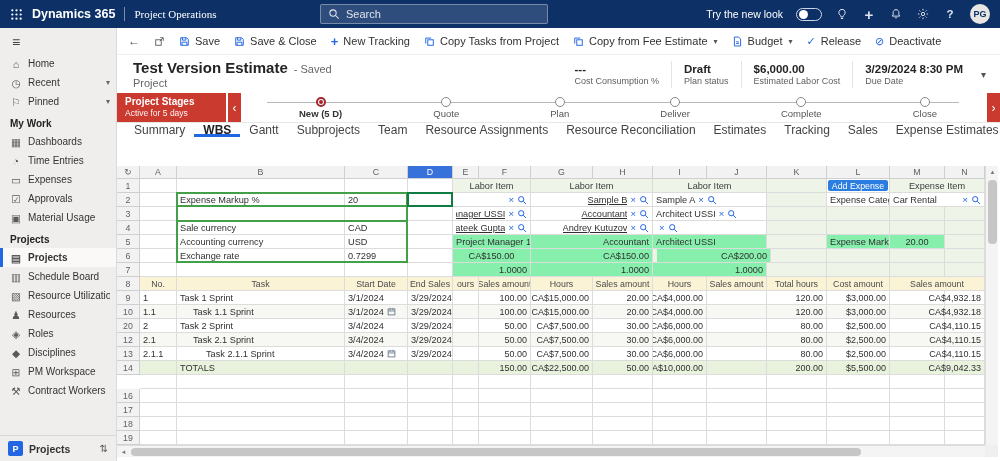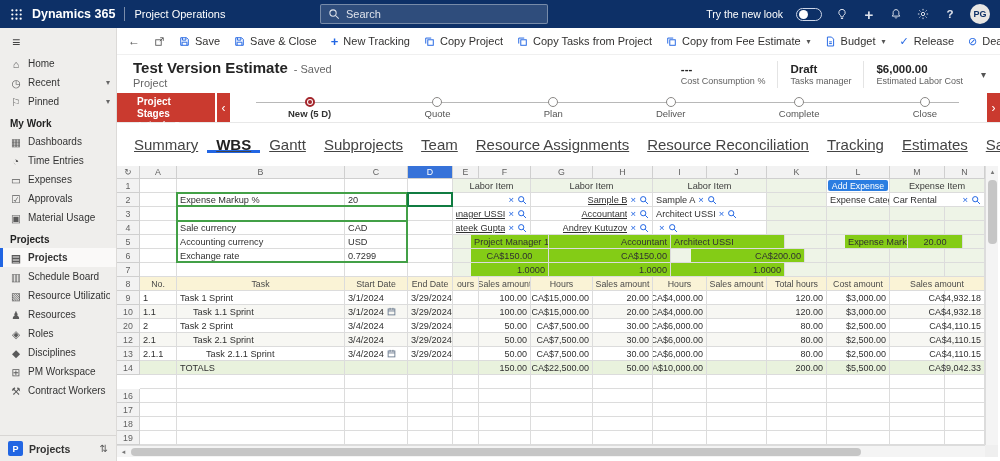--- a/index.html
+++ b/index.html
@@ -4,21 +4,21 @@
 <style>
   html,body{margin:0;padding:0;background:#777;}
   *{box-sizing:border-box;}
   .screen{width:1000px;height:461px;position:relative;overflow:hidden;background:#fff;
     font-family:"Liberation Sans",sans-serif;-webkit-font-smoothing:antialiased;}
   
   .topbar{height:28px;background:#0d3067;color:#fff;display:flex;align-items:center;padding:0 10px;gap:9px;position:relative;}
   .tb-waffle{display:flex;align-items:center;cursor:pointer;}
   .brand{font-weight:bold;font-size:12.5px;white-space:nowrap;cursor:pointer;}
   .tb-div{width:1px;height:14px;background:rgba(255,255,255,.45);}
-  .tb-app{font-size:11px;white-space:nowrap;cursor:pointer;}
+  .tb-app{font-size:11px;white-space:nowrap;cursor:pointer;font-family:Liberation Serif, serif;}
   .tb-search{position:absolute;left:320px;top:4px;width:228px;height:20px;background:rgba(255,255,255,.14);
     border:1px solid rgba(255,255,255,.35);border-radius:2px;display:flex;align-items:center;gap:6px;
     padding:0 7px;font-size:11px;color:#dfe3ec;cursor:text;}
   .tb-right{margin-left:auto;display:flex;align-items:center;gap:13px;}
   .tb-newlook{font-size:10.5px;white-space:nowrap;}
   .toggle{width:26px;height:13px;border:1px solid #cdd6e8;border-radius:8px;position:relative;cursor:pointer;}
   .knob{position:absolute;left:2px;top:1px;width:9px;height:9px;border-radius:50%;background:#fff;}
   .tb-ic{display:flex;align-items:center;justify-content:center;width:14px;cursor:pointer;color:#dfe3ec;font-size:12px;}
   .tb-plus{font-size:15px;font-weight:bold;line-height:1;}
   .tb-help{font-size:11.5px;font-weight:bold;}
@@ -55,54 +55,54 @@
   .tt-saved{font-size:11px;color:#666;}
   .tt-entity{font-size:11px;color:#666;margin-top:1px;}
   .tt-right{margin-left:auto;display:flex;align-items:center;}
   .stat{padding:2px 12px;}
   .stat + .stat{border-left:1px solid #e4e4e4;}
   .stat-v{font-size:11.5px;font-weight:bold;color:#242424;white-space:nowrap;}
   .stat-l{font-size:9px;color:#616161;margin-top:1px;white-space:nowrap;}
   .tt-chev{margin-left:6px;color:#555;font-size:10px;cursor:pointer;}
   
   .bpf{height:30px;display:flex;align-items:stretch;border-bottom:1px solid #e8e8e8;}
-  .bpf-stagebox{width:98px;background:#ca3a2f;color:#fff;padding:3px 20px;flex-shrink:0;cursor:pointer;}
+  .bpf-stagebox{width:109px;background:#ca3a2f;color:#fff;padding:3px 8px;flex-shrink:0;cursor:pointer;}
   .bpf-sb-title{font-size:10px;font-weight:bold;line-height:1.2;}
   .bpf-sb-sub{font-size:8.5px;opacity:.95;}
   .bpf-chev{width:13px;background:#ca3a2f;color:#fff;display:flex;align-items:center;justify-content:center;
     font-size:12px;margin-left:2px;cursor:pointer;flex-shrink:0;}
   .bpf-track{flex:1;position:relative;display:flex;justify-content:space-between;padding:0 48px 0 58px;}
   .bpf-line{position:absolute;left:26px;right:26px;top:9px;height:1px;background:#b8b8b8;}
   .stage{position:relative;display:flex;flex-direction:column;align-items:center;padding-top:4px;z-index:1;cursor:pointer;}
   .stage-dot{width:10px;height:10px;border-radius:50%;background:#fff;border:1px solid #8a8886;display:flex;}
   .stage.active .stage-dot{border:2px solid #a4262c;}
   .stage-dot .in{width:4px;height:4px;border-radius:50%;background:#a4262c;margin:auto;}
   .stage-label{font-size:9.5px;color:#555;margin-top:1px;white-space:nowrap;}
   .stage.active .stage-label{color:#333;font-weight:bold;}
   
-  .tabs{height:30px;display:flex;align-items:flex-end;padding:0 8px;font-size:15px;color:#444;text-decoration:underline;}
+  .tabs{height:30px;display:flex;align-items:flex-start;padding:0 8px;font-size:12px;color:#444;}
   .tab{display:flex;align-items:center;padding:0 9px;cursor:pointer;white-space:nowrap;}
   .tab.active{font-weight:bold;color:#222;box-shadow:inset 0 -3px 0 #2266E3;}
   
   .gridwrap{flex:1;position:relative;margin-top:13px;overflow:hidden;}
   #grid{position:absolute;left:0;top:0;}
   .gc{position:absolute;overflow:hidden;white-space:nowrap;font-size:9.2px;color:#303030;display:flex;align-items:center;}
   .ghdr{background:#f2f2f2;border-right:1px solid #cfcfcf;border-bottom:1px solid #cfcfcf;color:#5f5f5f;
     font-size:8.8px;justify-content:center;cursor:pointer;}
   .ghdr.selc{background:#3672d9;color:#fff;}
   .bgc{border-right:1px solid #dcdcdc;border-bottom:1px solid #dcdcdc;background:#fff;}
   .bgc.zg{background:#eef4e7;}
   .bgc.zy{background:#faf3d6;}
   .bgc.za{background:#f7f7f3;}
   .bgc.zt{background:#e9f2dd;}
   .cc{padding:0 3px;border-right:1px solid #dcdcdc;border-bottom:1px solid #dcdcdc;background:transparent;}
   .cc.gh{justify-content:center;background:#eef4e7;color:#3d3d3d;}
   .cc.hd{background:#faf3d6;justify-content:center;color:#4a4a4a;font-size:8.8px;}
   .cc.wl,.cc.wv{background:#fff;}
-  .cc.gv{background:#84cc16;margin-left:18px;}
+  .cc.gv{background:#86efac;}
   .cc.lk{background:#fff;gap:3px;}
   .cc.btnc{padding:1px;background:#fff;}
   .addbtn{flex:1;height:11px;background:#2b7de1;color:#fff;font-size:8.8px;display:flex;align-items:center;
     justify-content:center;border-radius:2px;cursor:pointer;}
   .aR{justify-content:flex-end;text-align:right;}
   .aL{justify-content:flex-start;}
   .aC{justify-content:center;}
   .aS{justify-content:space-between;}
   .num{justify-content:flex-end;font-size:9px;}
   .txt{justify-content:flex-start;}
@@ -299,29 +299,20 @@
               </span>
               <span>New Tracking</span>
             </div>
             <div class="cmd-item">
               <span class="cmd-ic">
                 <svg width="11" height="11" viewBox="0 0 16 16" fill="none" stroke="#2266E3" stroke-width="1.4">
                   <rect x="5.5" y="5.5" width="8" height="8"></rect>
                   <path d="M10.5 3H2.5v8"></path>
                 </svg>
               </span>
-              <span>Copy Project</span>
-            </div>
-            <div class="cmd-item">
-              <span class="cmd-ic">
-                <svg width="11" height="11" viewBox="0 0 16 16" fill="none" stroke="#2266E3" stroke-width="1.4">
-                  <rect x="5.5" y="5.5" width="8" height="8"></rect>
-                  <path d="M10.5 3H2.5v8"></path>
-                </svg>
-              </span>
               <span>Copy Tasks from Project</span>
             </div>
             <div class="cmd-item">
               <span class="cmd-ic">
                 <svg width="11" height="11" viewBox="0 0 16 16" fill="none" stroke="#2266E3" stroke-width="1.4">
                   <rect x="5.5" y="5.5" width="8" height="8"></rect>
                   <path d="M10.5 3H2.5v8"></path>
                 </svg>
               </span>
               <span>Copy from Fee Estimate</span>
@@ -361,25 +352,29 @@
           </div>
           <div class="tt-entity">Project</div>
         </div>
         <div class="tt-right" id="stats">
             <div class="stat">
               <div class="stat-v">---</div>
               <div class="stat-l">Cost Consumption %</div>
             </div>
             <div class="stat">
               <div class="stat-v">Draft</div>
-              <div class="stat-l">Tasks manager</div>
+              <div class="stat-l">Plan status</div>
             </div>
             <div class="stat">
               <div class="stat-v">$6,000.00</div>
               <div class="stat-l">Estimated Labor Cost</div>
+            </div>
+            <div class="stat">
+              <div class="stat-v">3/29/2024 8:30 PM</div>
+              <div class="stat-l">Due Date</div>
             </div>
           </div>
         <span class="tt-chev">▾</span>
       </div>
 
       <div class="bpf">
         <div class="bpf-stagebox">
           <div class="bpf-sb-title">Project Stages</div>
           <div class="bpf-sb-sub">Active for 5 days</div>
         </div>
@@ -417,22 +412,22 @@
       </div>
 
       <div class="tabs" id="tabs">
           <div class="tab">Summary</div>
           <div class="tab active">WBS</div>
           <div class="tab">Gantt</div>
           <div class="tab">Subprojects</div>
           <div class="tab">Team</div>
           <div class="tab">Resource Assignments</div>
           <div class="tab">Resource Reconciliation</div>
+          <div class="tab">Estimates</div>
           <div class="tab">Tracking</div>
-          <div class="tab">Estimates</div>
           <div class="tab">Sales</div>
           <div class="tab">Expense Estimates</div>
         </div>
 
       <div class="gridwrap">
         <div id="grid" style="width: 881px; height: 291px; position: absolute;">
             <div class="gc ghdr" style="left: 0px; top: 0px; width: 23px; height: 13px;">↻</div>
             <div class="gc ghdr" style="left: 23px; top: 0px; width: 37px; height: 13px;">A</div>
             <div class="gc ghdr" style="left: 60px; top: 0px; width: 168px; height: 13px;">B</div>
             <div class="gc ghdr" style="left: 228px; top: 0px; width: 63px; height: 13px;">C</div>
@@ -908,21 +903,21 @@
             </div>
             <div class="gc cc wv" style="left: 228px; top: 83px; width: 63px; height: 14px;">
               <span>0.7299</span>
             </div>
             <div class="gc cc gv aC" style="left: 336px; top: 83px; width: 78px; height: 14px;">
               <span>CA$150.00</span>
             </div>
             <div class="gc cc gv aR" style="left: 414px; top: 83px; width: 122px; height: 14px;">
               <span>CA$150.00</span>
             </div>
-            <div class="gc cc gv aR" style="left: 556px; top: 83px; width: 114px; height: 14px;">
+            <div class="gc cc gv aR" style="left: 540px; top: 83px; width: 114px; height: 14px;">
               <span>CA$200.00</span>
             </div>
             <div class="gc cc gv aR" style="left: 336px; top: 97px; width: 78px; height: 14px;">
               <span>1.0000</span>
             </div>
             <div class="gc cc gv aR" style="left: 414px; top: 97px; width: 122px; height: 14px;">
               <span>1.0000</span>
             </div>
             <div class="gc cc gv aR" style="left: 536px; top: 97px; width: 114px; height: 14px;">
               <span>1.0000</span>
@@ -930,21 +925,21 @@
             <div class="gc cc hd aL" style="left: 23px; top: 111px; width: 37px; height: 14px;">
               <span>No.</span>
             </div>
             <div class="gc cc hd" style="left: 60px; top: 111px; width: 168px; height: 14px;">
               <span>Task</span>
             </div>
             <div class="gc cc hd" style="left: 228px; top: 111px; width: 63px; height: 14px;">
               <span>Start Date</span>
             </div>
             <div class="gc cc hd" style="left: 291px; top: 111px; width: 45px; height: 14px;">
-              <span>End Date</span>
+              <span>End Sales</span>
             </div>
             <div class="gc cc hd aR" style="left: 336px; top: 111px; width: 26px; height: 14px;">
               <span>ours</span>
             </div>
             <div class="gc cc hd" style="left: 362px; top: 111px; width: 52px; height: 14px;">
               <span>Sales amount</span>
             </div>
             <div class="gc cc hd" style="left: 414px; top: 111px; width: 62px; height: 14px;">
               <span>Hours</span>
             </div>

